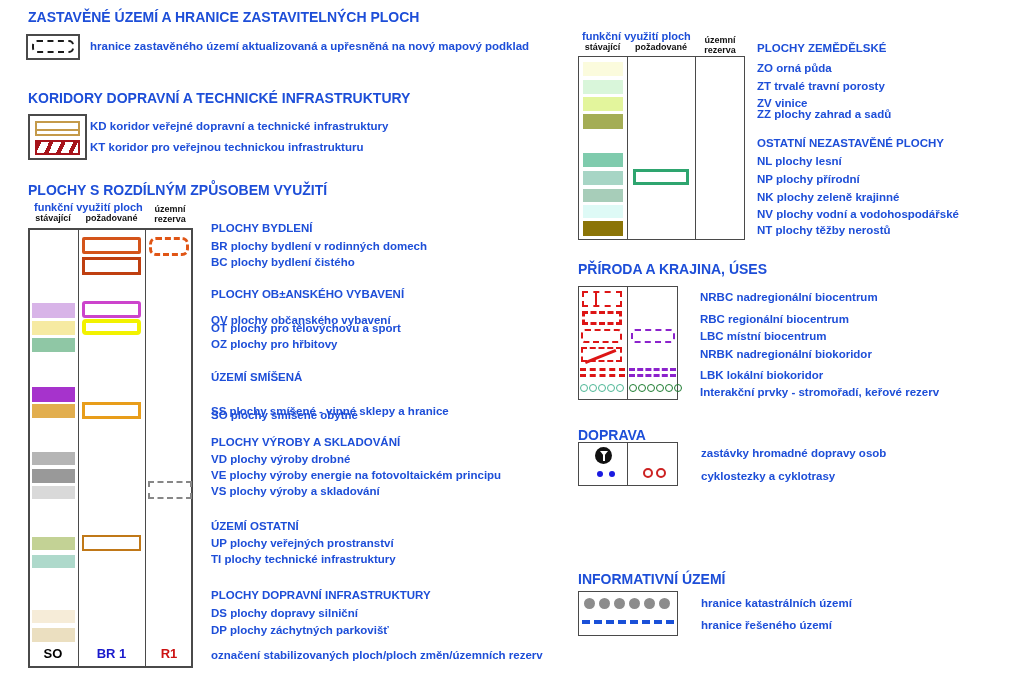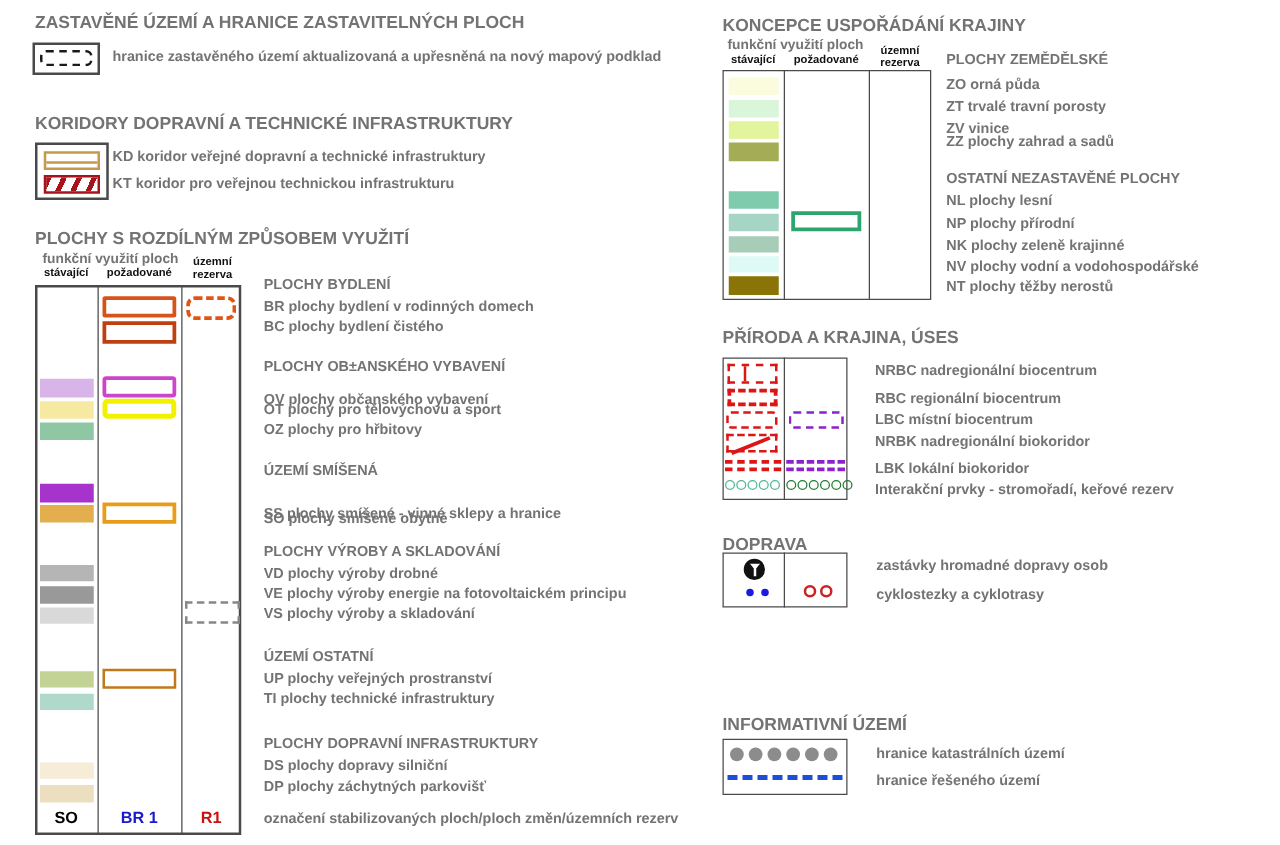--- a/index.html
+++ b/index.html
@@ -1,18 +1,18 @@
 <!DOCTYPE html>
 <html><head>
 <meta charset="utf-8">
 <style>
   html,body{margin:0;padding:0;background:#fff;}
   #stage{position:relative;width:1024px;height:676px;background:#ffffff;overflow:hidden;
          font-family:"Liberation Sans","DejaVu Sans",sans-serif;color:#111;}
-  .t{position:absolute;font-weight:bold;white-space:nowrap;color:#737373;}
+  .t{position:absolute;font-weight:bold;white-space:nowrap;color:#1d4ed8;}
   .h{font-size:14px;}
   .b{font-size:11.5px;}
   .cap{font-size:11px;}
   .colh{position:absolute;font-weight:bold;font-size:9px;line-height:1.1;text-align:center;white-space:normal;color:#111;}
   .code{position:absolute;font-weight:bold;font-size:13px;text-align:center;}
   .box{position:absolute;border:2px solid #4a4a4a;background:#fff;box-sizing:border-box;}
   .frame{position:absolute;border:1.8px solid #4a4a4a;background:#fff;box-sizing:border-box;}
   .vline{position:absolute;width:0;border-left:1.6px solid #4a4a4a;}
   .sw{position:absolute;box-sizing:border-box;}
   .dot{border-radius:50%;display:inline-block;}
@@ -100,21 +100,20 @@
 
   <div class="t b" style="left:211px;top:520px">ÚZEMÍ OSTATNÍ</div>
   <div class="t b" style="left:211px;top:537px">UP plochy veřejných prostranství</div>
   <div class="t b" style="left:211px;top:553px">TI plochy technické infrastruktury</div>
 
   <div class="t b" style="left:211px;top:589px">PLOCHY DOPRAVNÍ INFRASTRUKTURY</div>
   <div class="t b" style="left:211px;top:607px">DS plochy dopravy silniční</div>
   <div class="t b" style="left:211px;top:624px">DP plochy záchytných parkovišť</div>
   <div class="t b" style="left:211px;top:649px">označení stabilizovaných ploch/ploch změn/územních rezerv</div>
 
-  <div class="t h" style="left:578px;top:12px">KONCEPCE USPOŘÁDÁNÍ KRAJINY</div>
   <div class="t cap" style="left:582px;top:30px">funkční využití ploch</div>
   <div class="colh" style="left:578px;top:43px;width:49px">stávající</div>
   <div class="colh" style="left:627px;top:43px;width:68px">požadované</div>
   <div class="colh" style="left:697px;top:36px;width:46px">územní rezerva</div>
 
   <div class="frame" style="left:578px;top:56px;width:167px;height:184px"></div>
   <div class="vline" style="left:627px;top:56px;height:184px"></div>
   <div class="vline" style="left:695px;top:56px;height:184px"></div>
 
   <div class="sw" style="left:583px;top:62px;width:40px;height:14px;background:#fbfbdd"></div>

